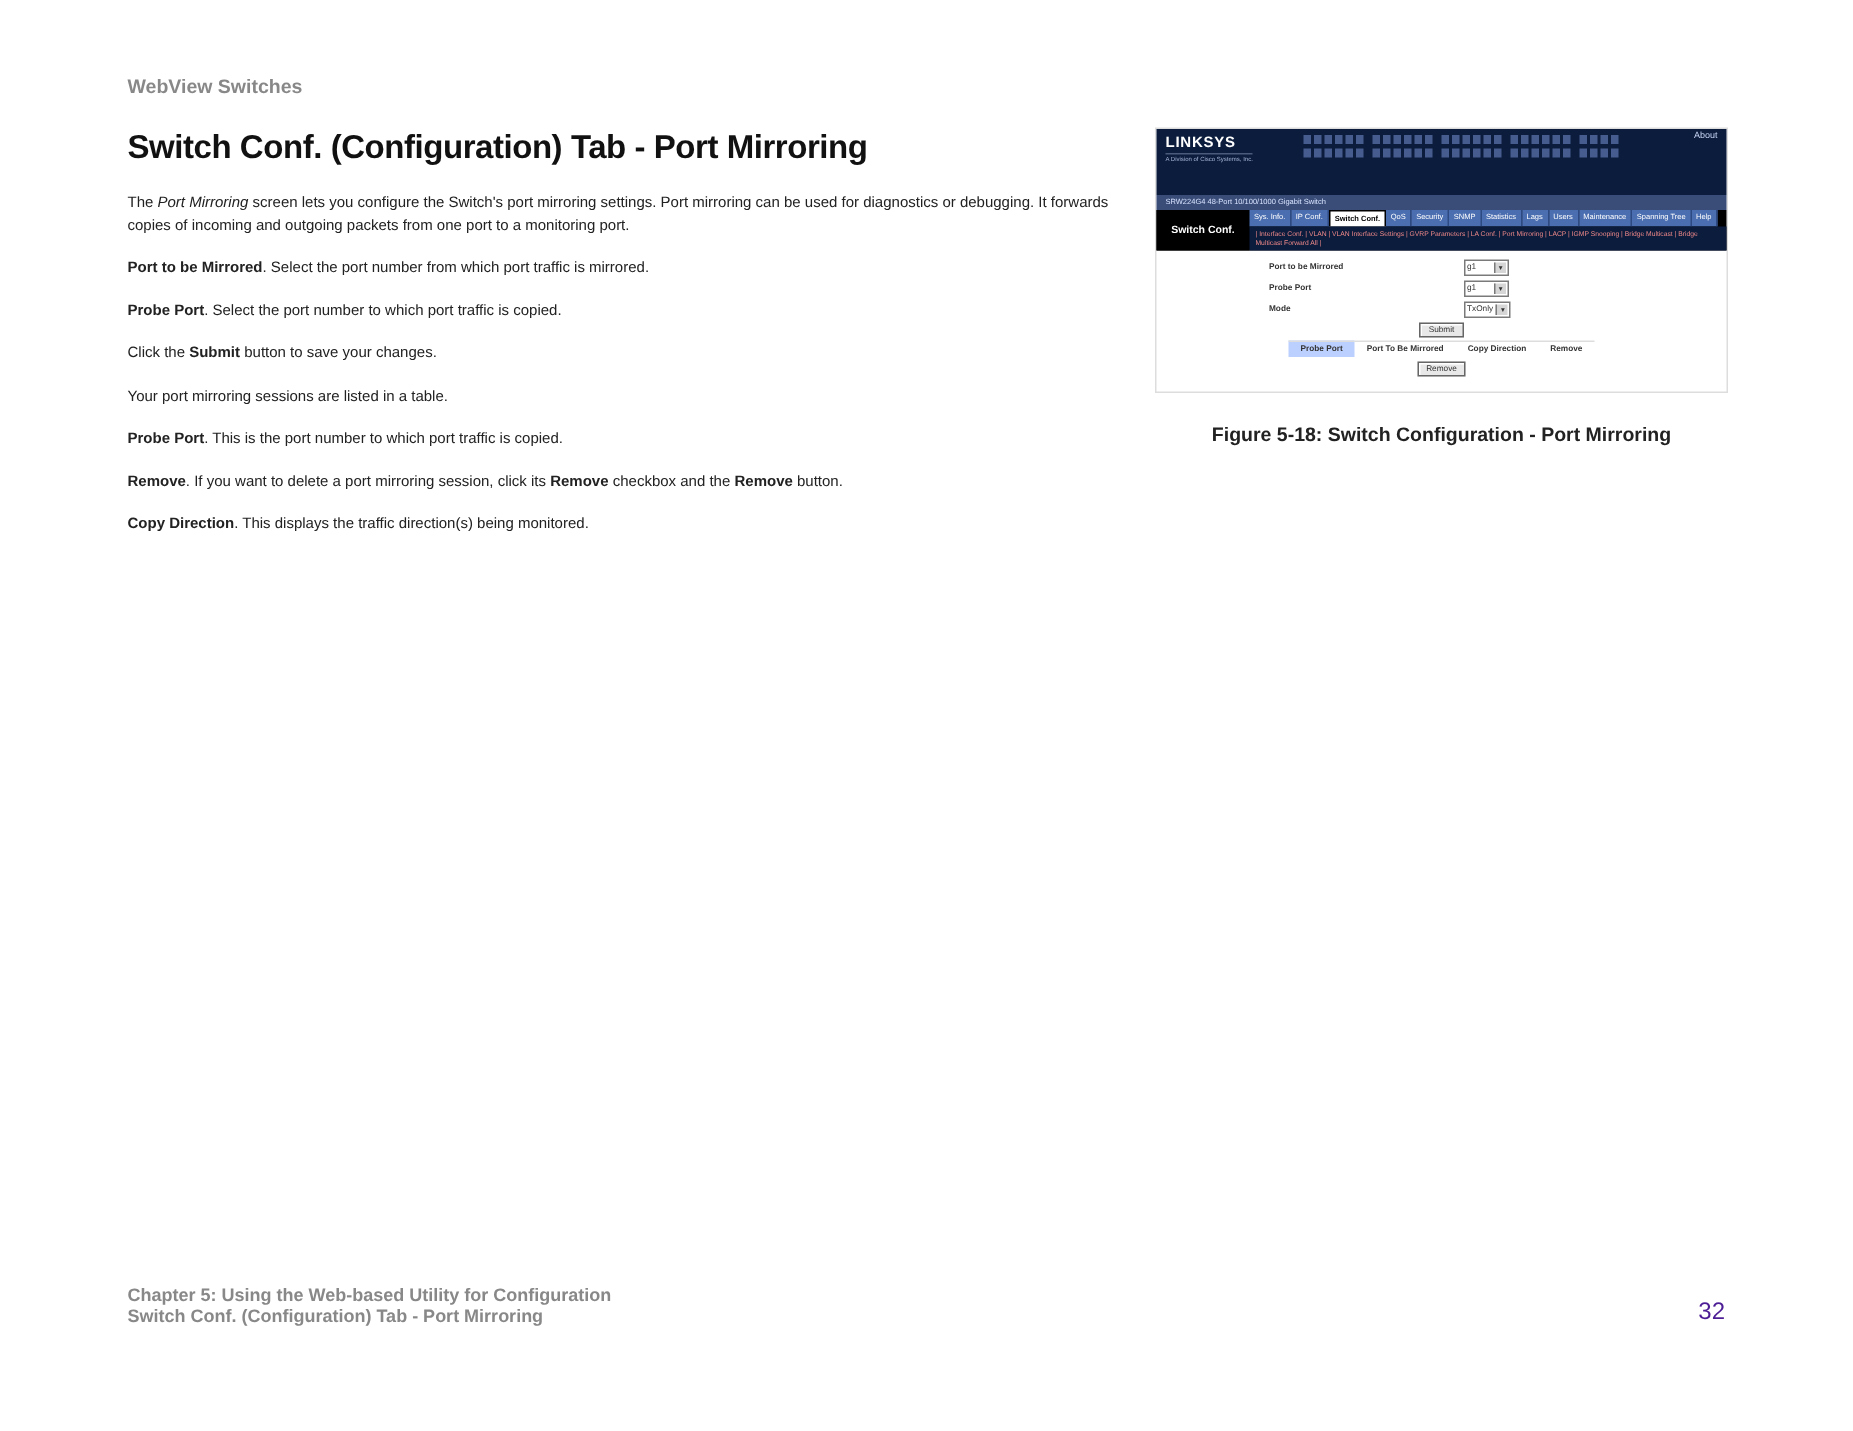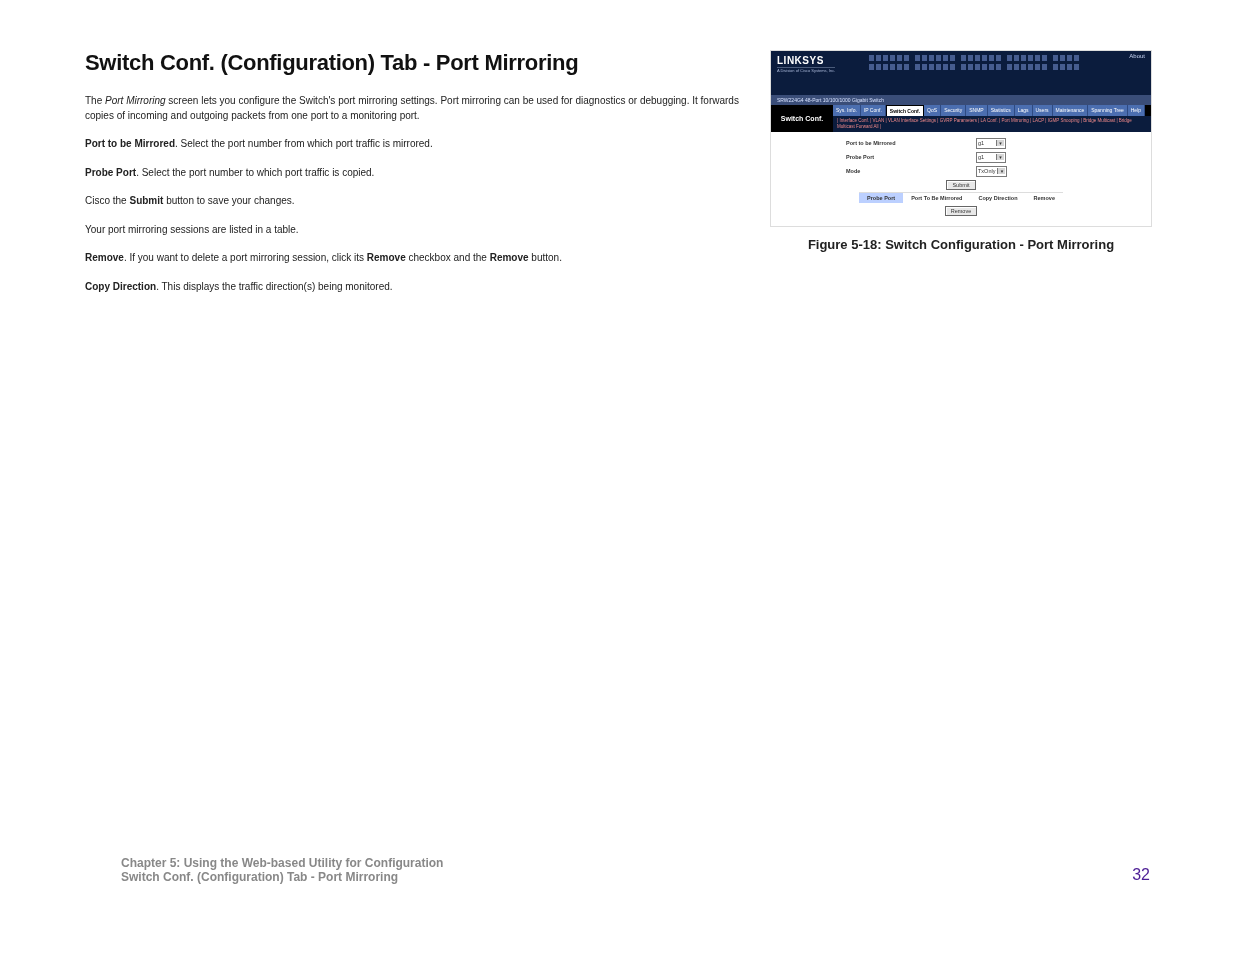--- a/index.html
+++ b/index.html
@@ -48,34 +48,33 @@
     line-height: 1.45;
     margin: 0 0 14px 0;
     color: #222;
   }
   .b { font-weight: bold; }
   .i { font-style: italic; }
   .figure-caption {
     font-size: 13px;
     font-weight: bold;
     text-align: center;
-    margin-top: 10px;
+    margin-top: 20px;
   }
   .footer {
     position: absolute;
     bottom: 70px;
     left: 85px;
     right: 85px;
     font-size: 12px;
     color: #888;
     font-weight: bold;
     display:flex;
     justify-content:space-between;
     align-items:flex-end;
-    margin-left:36px;
   }
   .footer .page-num {
     font-size: 16px;
     color: #4c1d95;
     font-weight: normal;
   }
 
   
   .mini {
     width: 380px;
@@ -148,44 +147,48 @@
   .mini-table {
     display:flex; font-size:5.5px; font-weight:bold; justify-content:center; gap:0;
   }
   .mini-th { padding:2px 8px; border-top:1px solid #ddd;}
   .mini-th.first{ background:#bcd0ff; }
 </style>
 </head>
 <body>
 
 <div class="page">
+  <div class="header-small">WebView Switches</div>
 
   <div class="content-row">
     <div class="left-col">
       <h1>Switch Conf. (Configuration) Tab - Port Mirroring</h1>
 
       <p>
         <span>The </span><span class="i">Port Mirroring</span><span> screen lets you configure the Switch's port mirroring settings. Port mirroring can be used for diagnostics or debugging. It forwards copies of incoming and outgoing packets from one port to a monitoring port.</span>
       </p>
 
       <p>
         <span class="b">Port to be Mirrored</span><span>. Select the port number from which port traffic is mirrored.</span>
       </p>
 
       <p>
         <span class="b">Probe Port</span><span>. Select the port number to which port traffic is copied.</span>
       </p>
 
 
       <p>
-        <span>Cisco the </span><span class="b">Submit</span><span> button to save your changes.</span>
+        <span>Click the </span><span class="b">Submit</span><span> button to save your changes.</span>
       </p>
 
       <p>Your port mirroring sessions are listed in a table.</p>
 
+      <p>
+        <span class="b">Probe Port</span><span>. This is the port number to which port traffic is copied.</span>
+      </p>
 
 
       <p>
         <span class="b">Remove</span><span>. If you want to delete a port mirroring session, click its </span><span class="b">Remove</span><span> checkbox and the </span><span class="b">Remove</span><span> button.</span>
       </p>
 
       <p>
         <span class="b">Copy Direction</span><span>. This displays the traffic direction(s) being monitored.</span>
       </p>
     </div>

